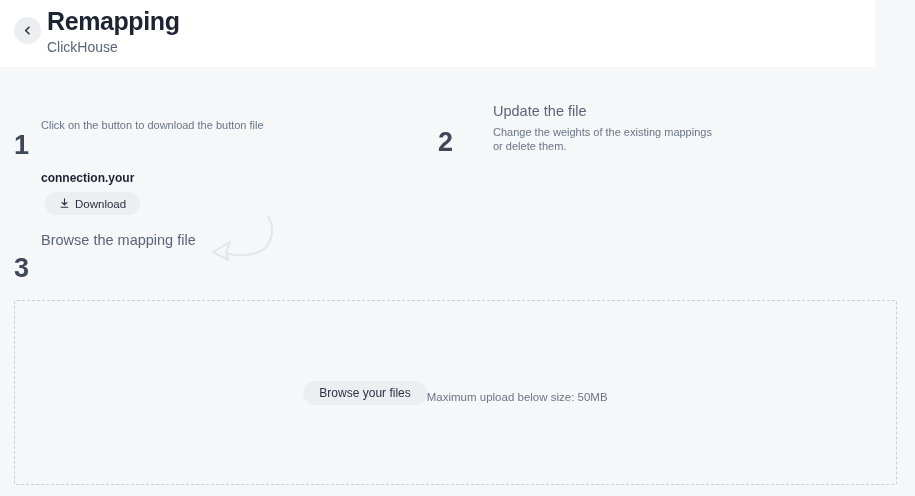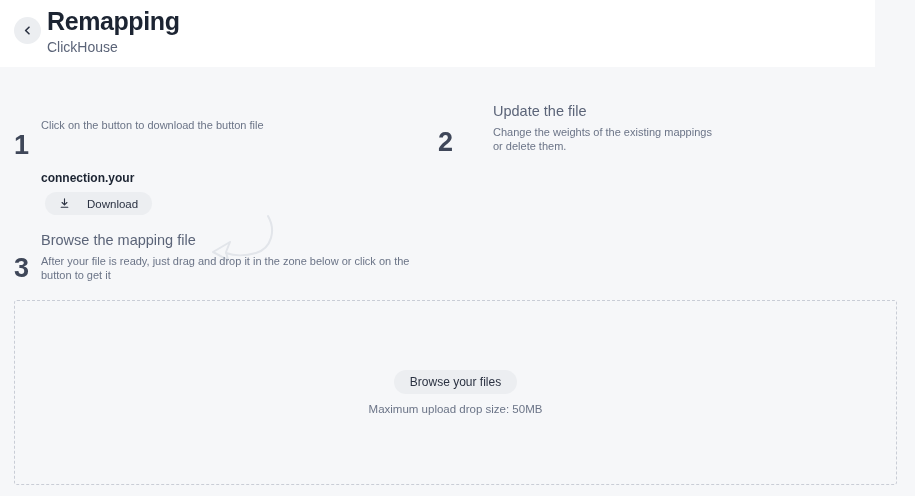--- a/index.html
+++ b/index.html
@@ -125,21 +125,21 @@
     height: 23px;
     padding: 0 14px;
     border: none;
     border-radius: 12px;
     background: #eceef1;
     color: #2b3242;
     font-family: "Liberation Sans", sans-serif;
     font-size: 11.5px;
     display: inline-flex;
     align-items: center;
-    gap: 17px;
+    gap: 5px;
     cursor: pointer;
   }
   .download-button svg { display: block; }
 
   .curved-arrow {
     position: absolute;
     left: 200px;
     top: 145px;
     width: 80px;
     height: 60px;
@@ -160,21 +160,21 @@
   .dropzone {
     position: absolute;
     left: 14px;
     top: 233px;
     width: 883px;
     height: 185px;
     box-sizing: border-box;
     border: 1px dashed #c9cdd6;
     border-radius: 3px;
     display: flex;
-    flex-direction: column;
+    flex-direction: row;
     align-items: center;
     justify-content: center;
     background: transparent;
   }
   .browse-button {
     height: 24px;
     padding: 0 16px;
     border: none;
     border-radius: 12px;
     background: #eceef1;
@@ -247,25 +247,24 @@
       <div class="step-body">
         <h2 class="step-heading">Update the file</h2>
         <p class="step-desc">Change the weights of the existing mappings or delete them.</p>
       </div>
     </div>
 
     <div class="step" id="step-3">
       <div class="step-number">3</div>
       <div class="step-body">
         <h2 class="step-heading">Browse the mapping file</h2>
-        <p class="step-desc">After your file is ready, just drag and drop it in the zone below or click on the button to get it</p>
       </div>
     </div>
 
     <div class="dropzone">
       <button class="browse-button">
         <span>Browse your files</span>
       </button>
-      <p class="dropzone-hint">Maximum upload drop size: 50MB</p>
+      <p class="dropzone-hint">Maximum upload below size: 50MB</p>
     </div>
 
   </div>
 </div>
 
 </body></html>

